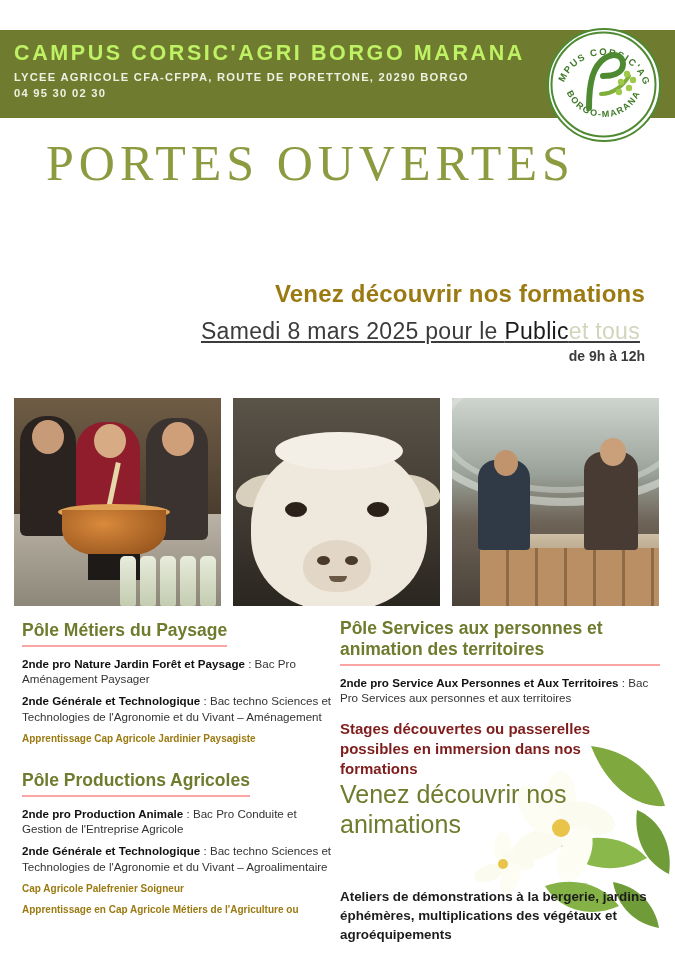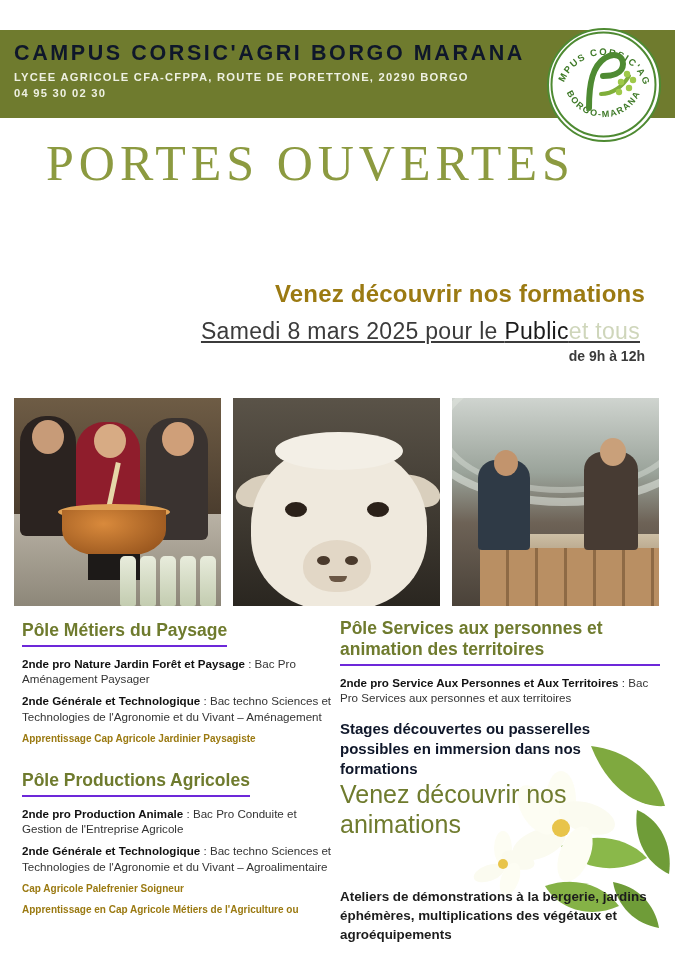--- a/index.html
+++ b/index.html
@@ -26,21 +26,21 @@
     position: absolute;
     left: 0;
     top: 30px;
     width: 675px;
     height: 88px;
     background: #6f7b2e;
     box-sizing: border-box;
     padding: 10px 0 0 14px;
   }
   .campus-title {
-    color: #0f172a;
+    color: #bef264;
     font-size: 21.5px;
     letter-spacing: 2.6px;
     font-weight: bold;
     font-family: "Liberation Sans", sans-serif;
     line-height: 26px;
     white-space: nowrap;
   }
   .campus-sub {
     color: #eef0e2;
     font-size: 11.2px;
@@ -201,21 +201,21 @@
   .col-right {
     position: absolute;
     left: 340px;
     top: 618px;
     width: 320px;
   }
   .pole-title {
     color: #6f7b2e;
     font-size: 17.5px;
     font-weight: bold;
-    border-bottom: 2px solid #6d28d9;
+    border-bottom: 2px solid #fca5a5;
     padding-bottom: 4px;
     margin-bottom: 9px;
     display: inline-block;
   }
   .pole-title.wide { display: block; }
   .entry {
     font-size: 11.6px;
     line-height: 15.2px;
     color: #2a2a2a;
     margin-bottom: 7px;
@@ -225,21 +225,21 @@
   .appr {
     color: #9b7a12;
     font-size: 10px;
     line-height: 15.2px;
     font-weight: bold;
     margin-bottom: 6px;
   }
   .section-gap { height: 18px; }
 
   .stages {
-    color: #0f172a;
+    color: #7f1d1d;
     font-size: 15px;
     font-weight: bold;
     line-height: 20px;
     margin-top: 14px;
   }
   .venez2 {
     color: #6f7b2e;
     font-size: 25px;
     font-weight: normal;
     line-height: 30px;

